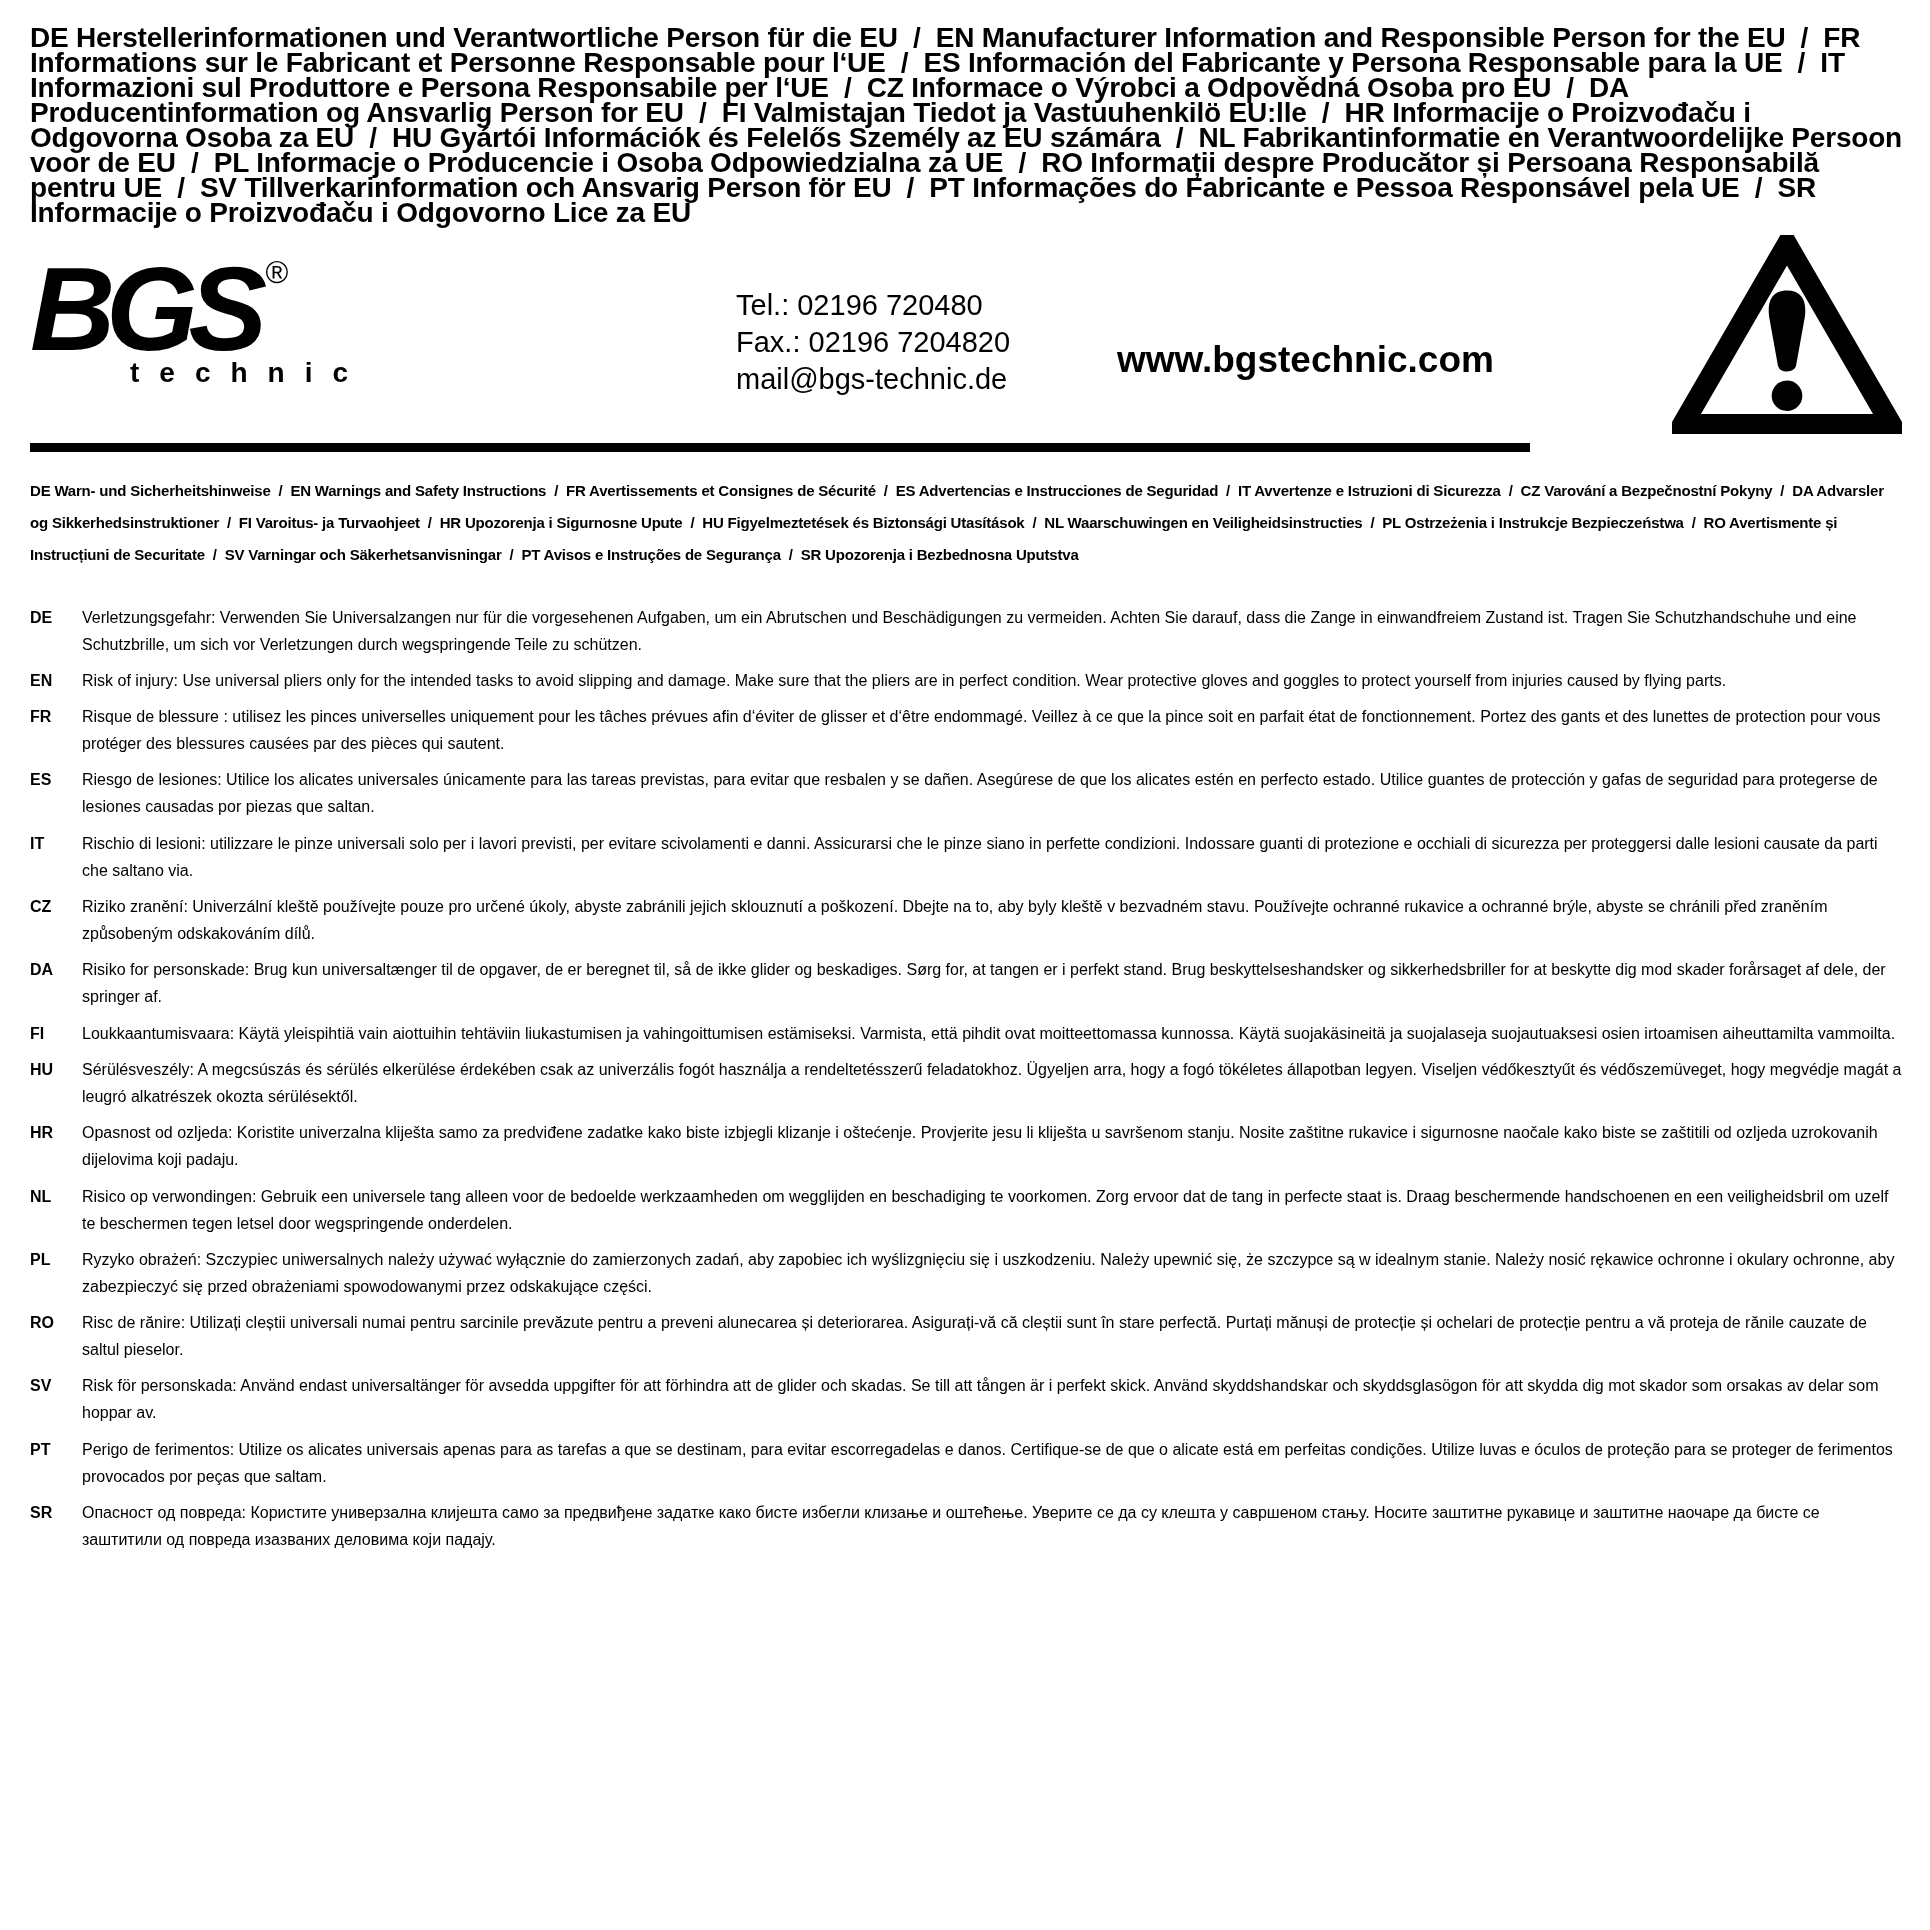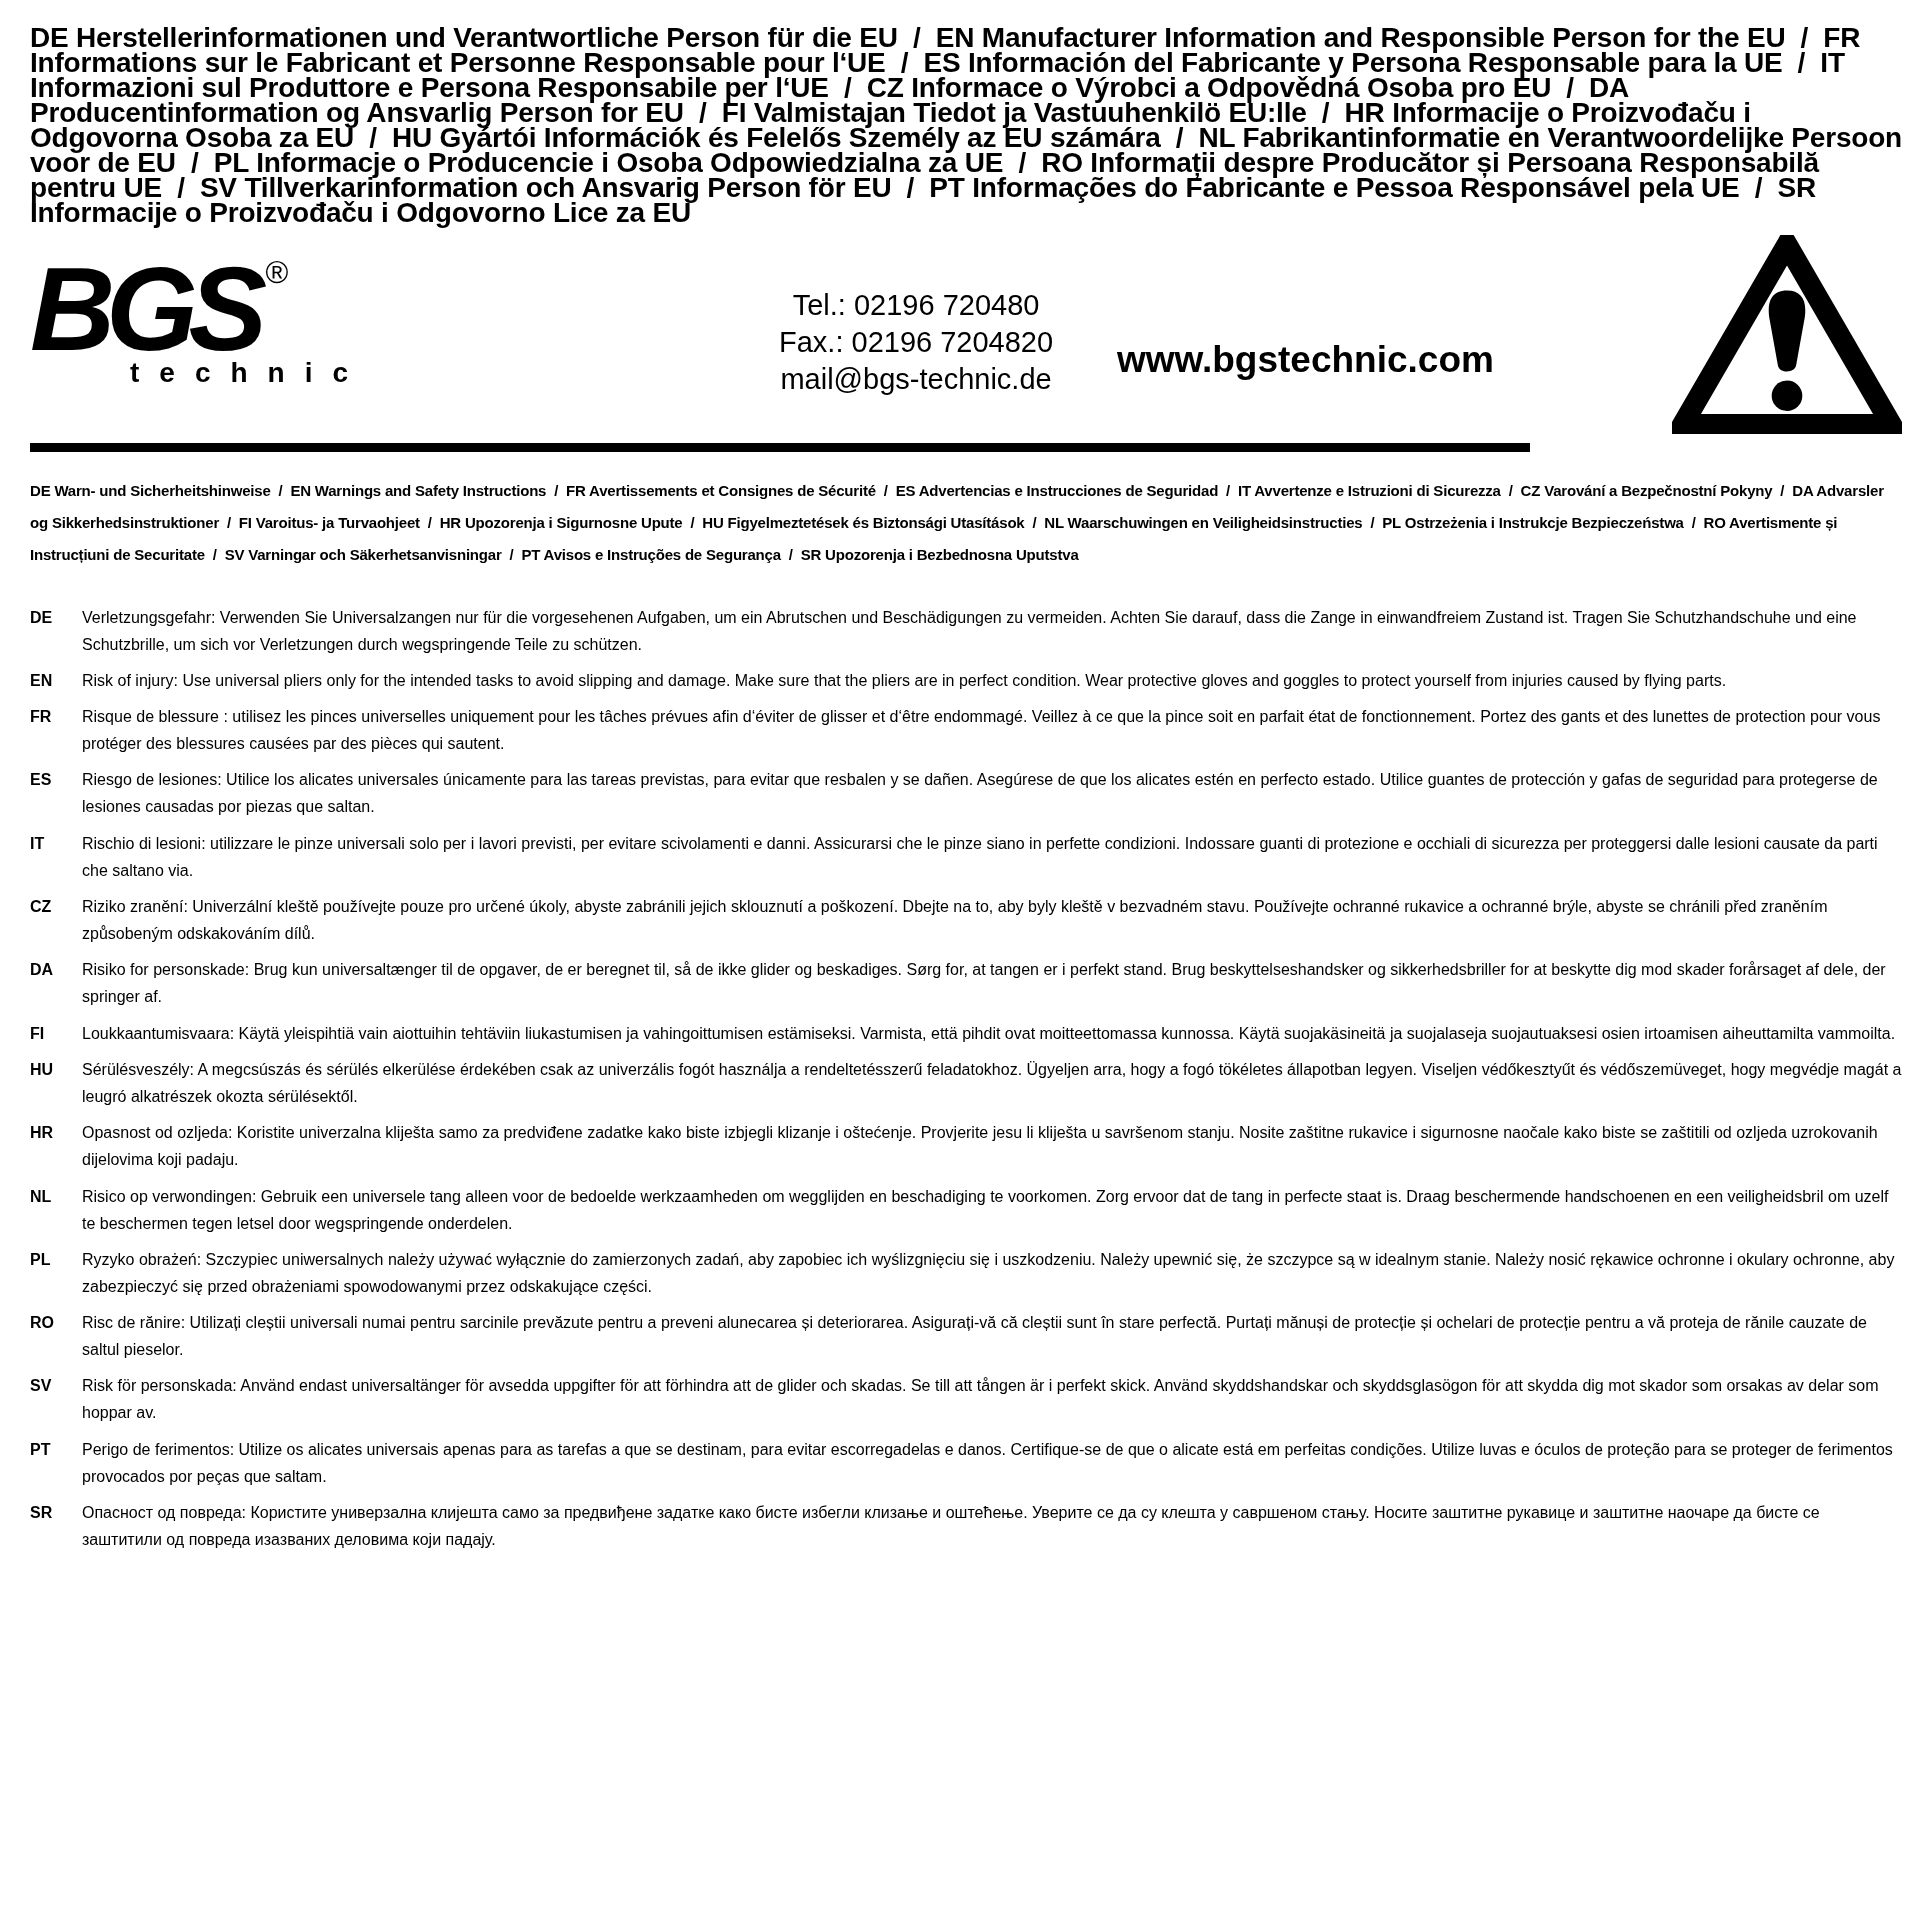--- a/index.html
+++ b/index.html
@@ -22,21 +22,21 @@
   .logo-main { white-space:nowrap; }
   .logo-bgs {
     font-size:118px; font-weight:bold; font-style:italic;
     letter-spacing:-9.3px; line-height:0.95; display:inline-block;
   }
   .logo-reg { font-size:31px; font-weight:normal; vertical-align:top; position:relative; top:1.6px; left:7.8px; }
   .logo-sub { font-size:28px; font-weight:bold; letter-spacing:20px; margin-left:100px; margin-top:-7.8px; }
 
   .address, .contact { position:absolute; top:40px; font-size:29px; line-height:37px; }
   .address { left:375px; }
-  .contact { left:749px;text-align:center; }
+  .contact { left:706px; }
 
   .website { position:absolute; left:1087px; top:92px; font-size:37px; font-weight:bold; }
 
   .warning-triangle { position:absolute; right:0; top:-12.5px; }
 
   .divider { width:1500px; height:8.6px; background:#000; margin-top:11px; }
 
   .warn-heading {
     font-weight:bold; font-size:15px; line-height:32px;
     white-space:pre-wrap; margin-top:23px; letter-spacing:-0.2px;

